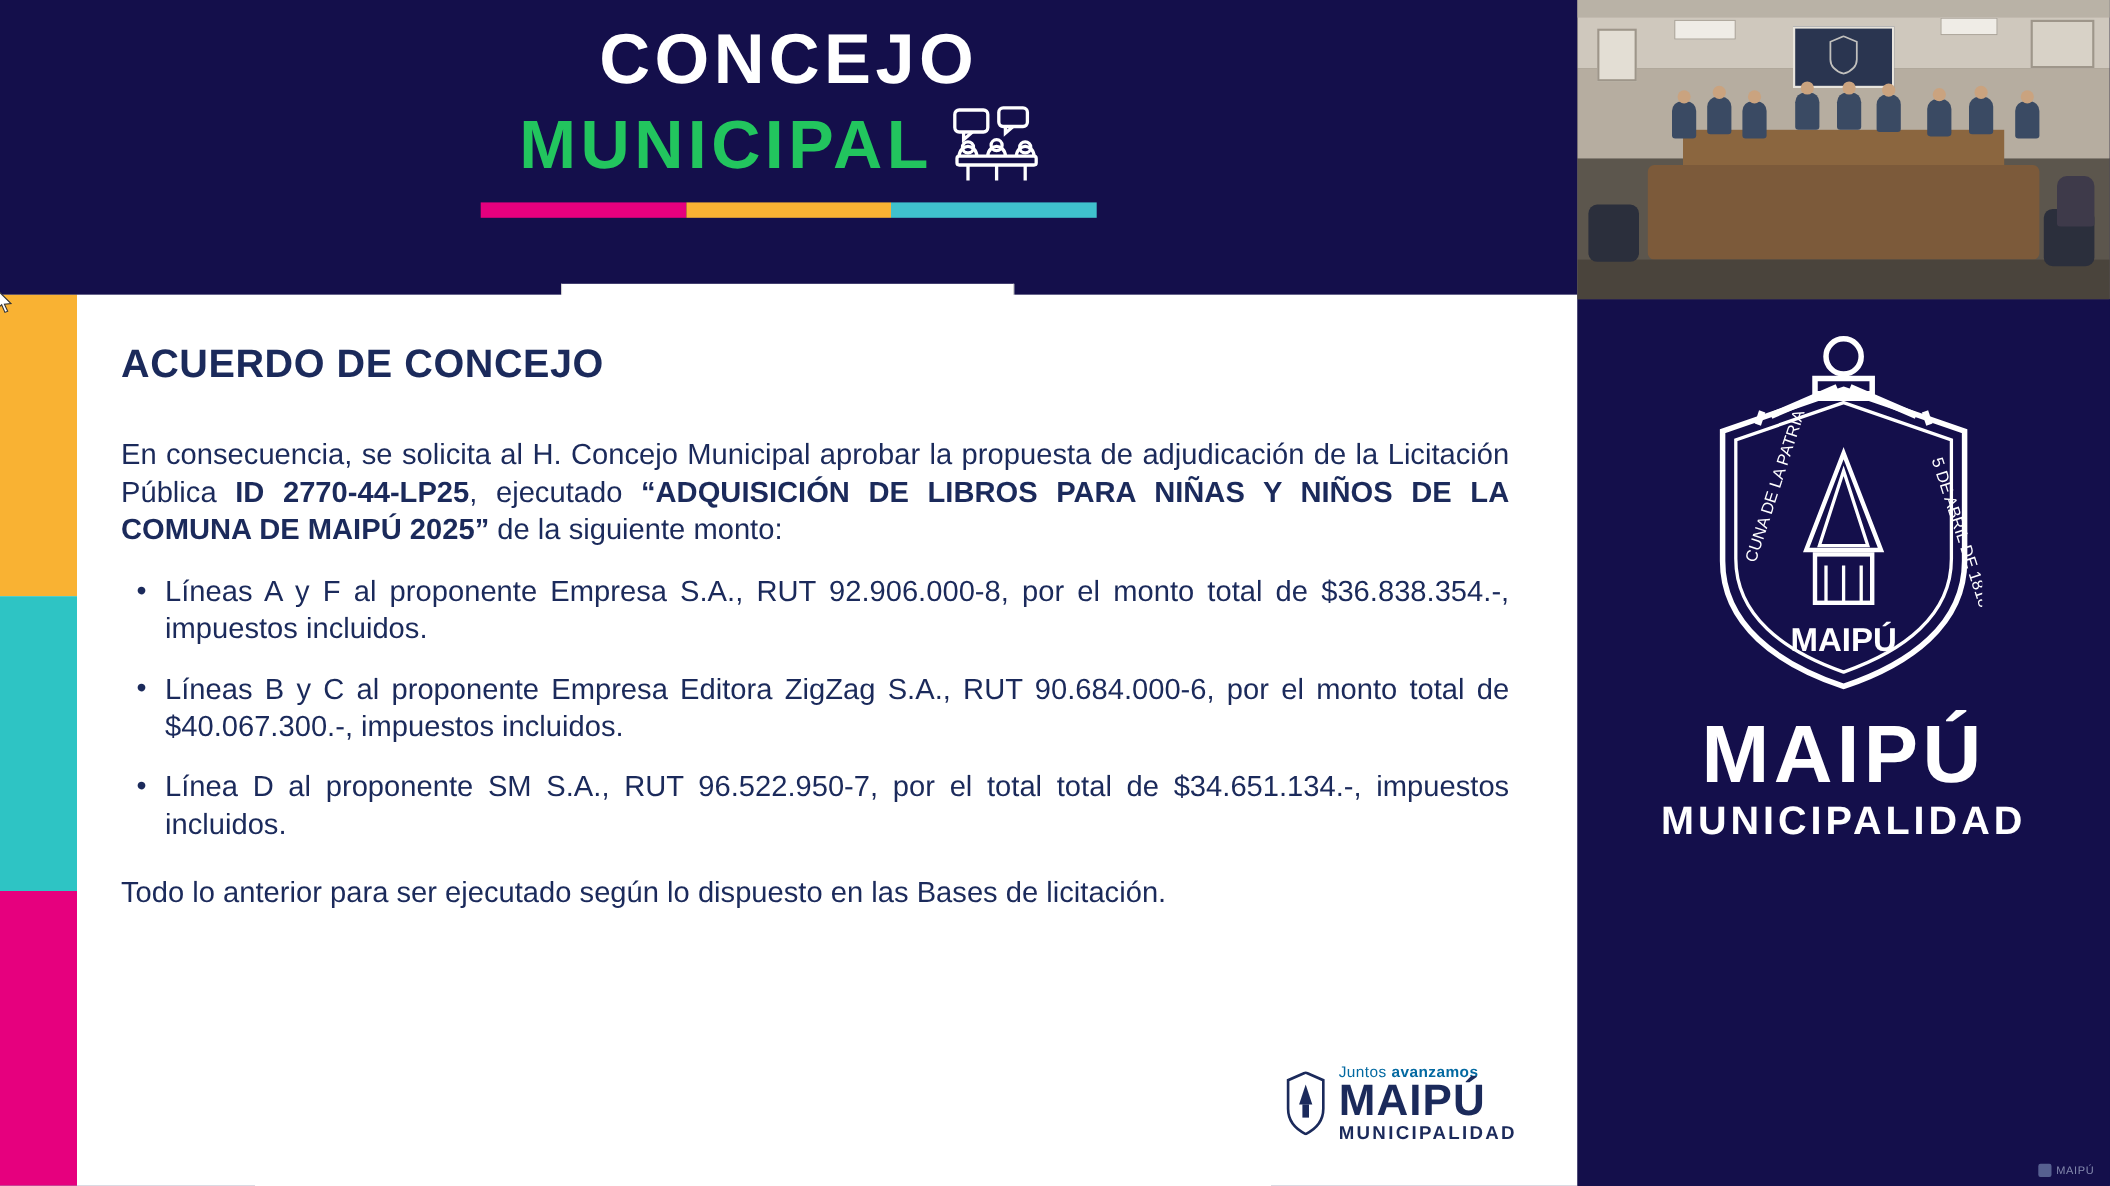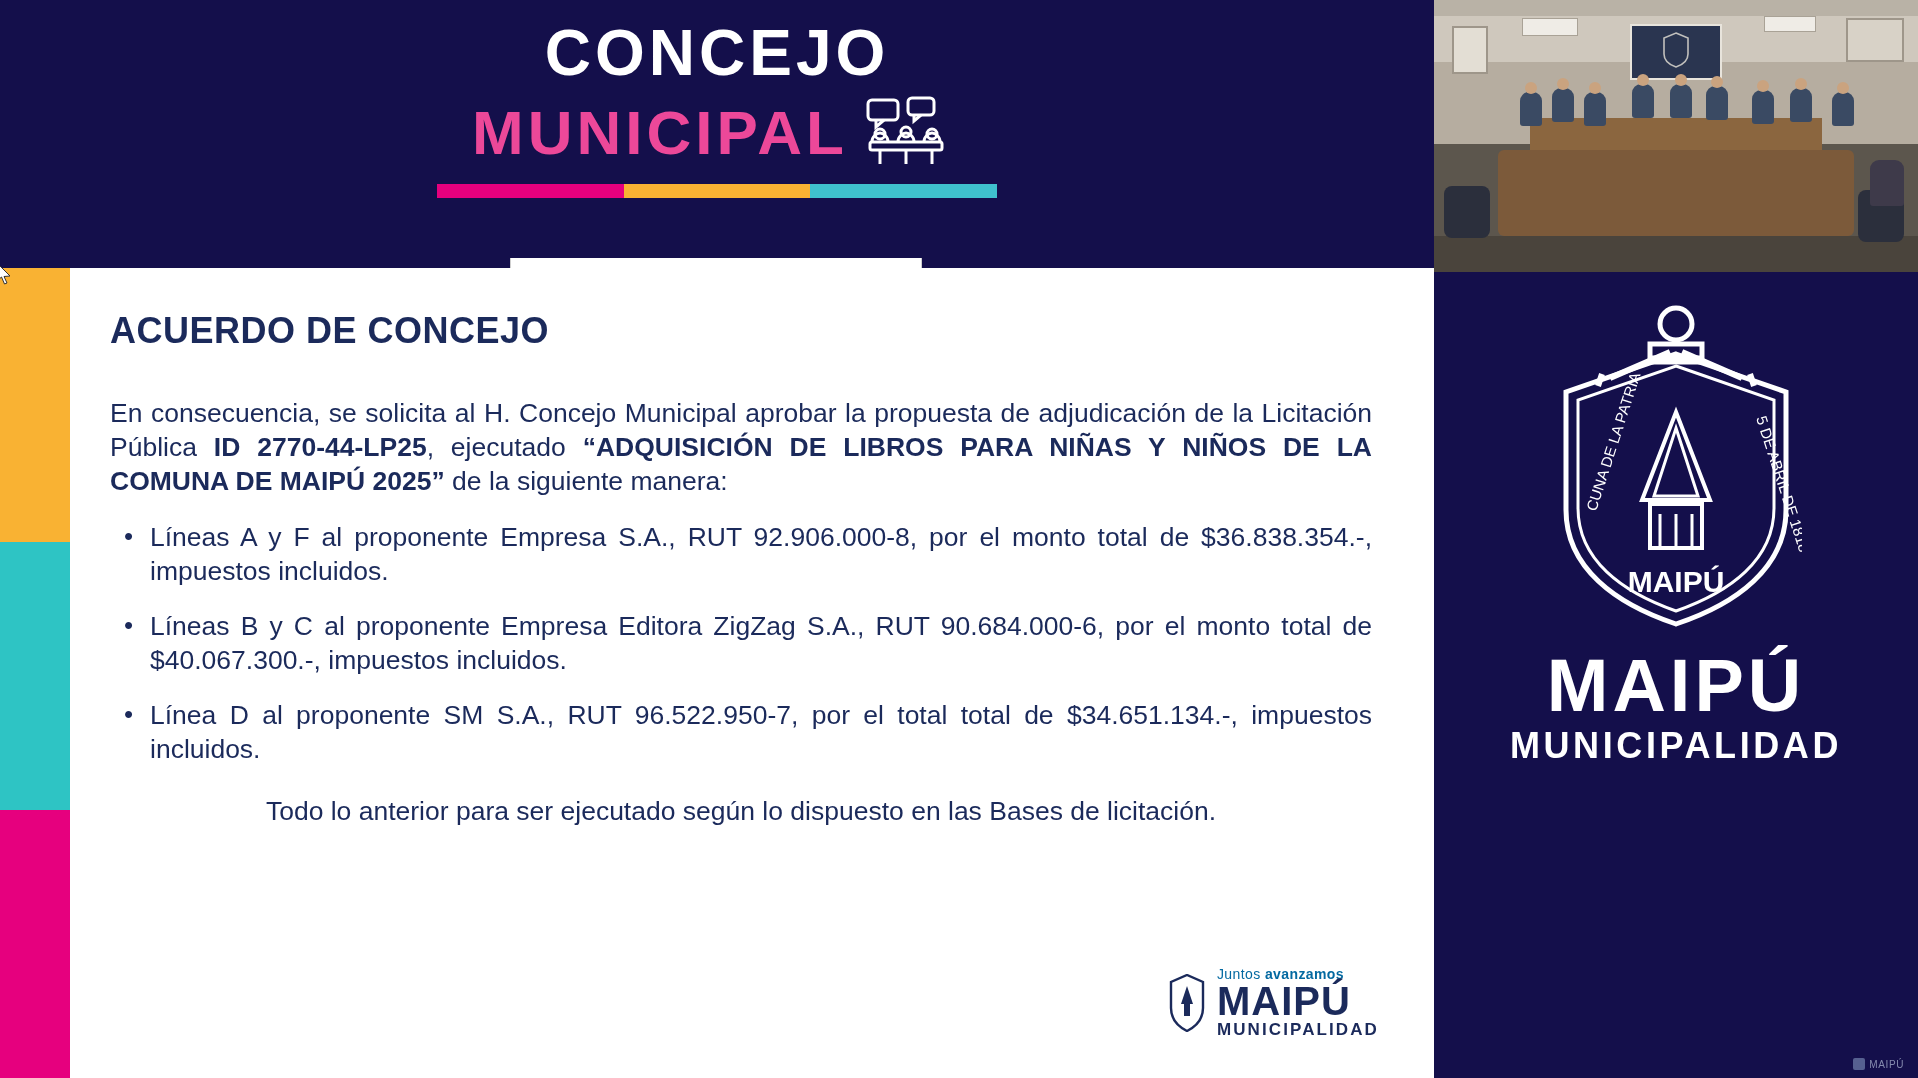--- a/index.html
+++ b/index.html
@@ -47,21 +47,21 @@
     line-height: 86px;
     text-align: center;
   }
   .logo-line2wrap {
     display: flex;
     align-items: center;
     justify-content: center;
     gap: 6px;
   }
   .logo-line2 {
-    color: #ec4899;
+    color: #22c55e;
     font-size: 62px;
     font-weight: bold;
     letter-spacing: 4px;
     line-height: 66px;
   }
   .logo-icon { width: 108px; height: 74px; }
   .logo-bars {
     display: flex;
     width: 560px;
     height: 14px;
@@ -130,21 +130,20 @@
     position: absolute;
     left: 14px; top: -1px;
     font-size: 26px;
     color: #1b2a5b;
   }
   .doc-closing {
     color: #1b2a5b;
     font-size: 26.5px;
     line-height: 34px;
     margin-top: 28px;
-    text-align: center;
   }
 
   
   .doc-footer-logo {
     position: absolute;
     right: 55px; bottom: 40px;
     display: flex;
     align-items: center;
     gap: 12px;
   }
@@ -298,21 +297,21 @@
 
     <div class="rail">
       <div class="rail-amber"></div>
       <div class="rail-teal"></div>
       <div class="rail-pink"></div>
     </div>
 
     <div class="doc">
       <div class="doc-title">ACUERDO DE CONCEJO</div>
 
-      <p class="doc-p"><span>En consecuencia, se solicita al H. Concejo Municipal aprobar la propuesta de adjudicación de la Licitación Pública </span><b>ID 2770-44-LP25</b><span>, ejecutado </span><b>“ADQUISICIÓN DE LIBROS PARA NIÑAS Y NIÑOS DE LA COMUNA DE MAIPÚ 2025”</b><span> de la siguiente manera:</span></p>
+      <p class="doc-p"><span>En consecuencia, se solicita al H. Concejo Municipal aprobar la propuesta de adjudicación de la Licitación Pública </span><b>ID 2770-44-LP25</b><span>, ejecutado </span><b>“ADQUISICIÓN DE LIBROS PARA NIÑAS Y NIÑOS DE LA COMUNA DE MAIPÚ 2025”</b><span> de la siguiente monto:</span></p>
 
       <ul class="bullets">
         <li>Líneas A y F al proponente Empresa S.A., RUT 92.906.000-8, por el monto total de $36.838.354.-, impuestos incluidos.</li>
         <li>Líneas B y C al proponente Empresa Editora ZigZag S.A., RUT 90.684.000-6, por el monto total de $40.067.300.-, impuestos incluidos.</li>
         <li>Línea D al proponente SM S.A., RUT 96.522.950-7, por el total total de $34.651.134.-, impuestos incluidos.</li>
       </ul>
 
       <p class="doc-closing">Todo lo anterior para ser ejecutado según lo dispuesto en las Bases de licitación.</p>
 
       <div class="doc-footer-logo">

